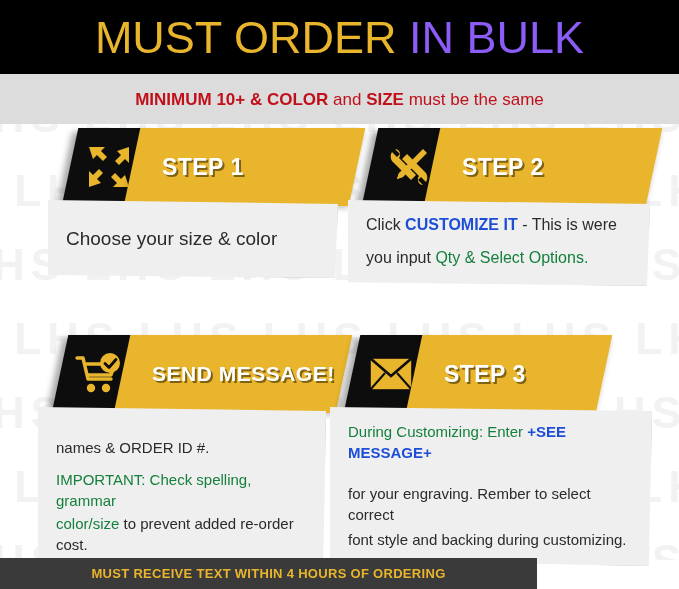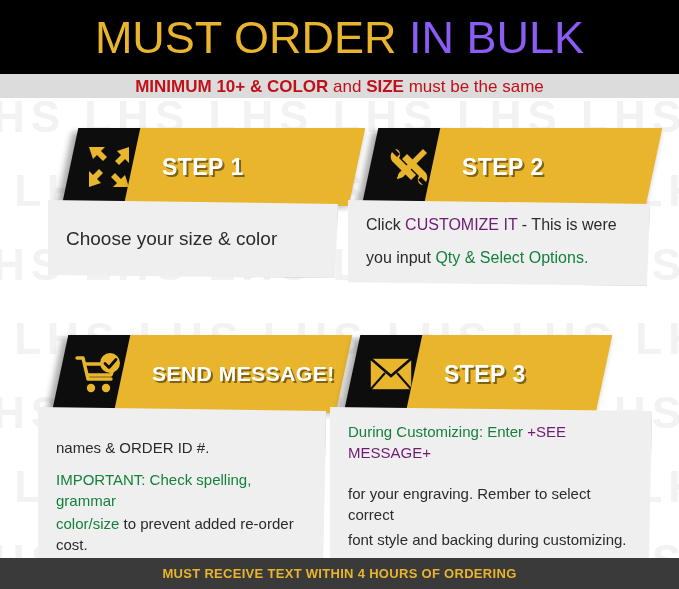--- a/index.html
+++ b/index.html
@@ -52,21 +52,21 @@
     letter-spacing:0px;
     white-space:nowrap;
     line-height:1;
   }
   #header-title .hl-gold { color:#E8B52C; }
   #header-title .hl-white { color:#8b5cf6; }
 
   
   #subtitle-bar {
     position:absolute; left:0; top:74px;
-    width:679px; height:24px;
+    width:679px; height:50px;
     background:#dcdcdc;
     z-index:2;
     display:flex; align-items:center; justify-content:center;
   }
   #subtitle-text {
     font-family:"Liberation Sans", sans-serif;
     font-size:17px;
     color:#C0111B;
     white-space:nowrap;
     line-height:1;
@@ -128,21 +128,21 @@
     padding:14px 18px 16px 18px;
   }
   .card-body p {
     font-family:"Liberation Sans", sans-serif;
     color:#2b2b2b;
     line-height:1.40;
     margin:0;
   }
   .card-body p + p { margin-top:11px; }
   .b { font-weight:normal; color:#15803d; }
-  .r { font-weight:normal; color:#701a75; }
+  .r { font-weight:bold; color:#1d4ed8; }
 
   
   #card-1 { left:48px; top:128px; width:300px; }
   #card-1 .step-banner { width:225px; }
   #card-1 .card-body { width:290px; min-height:78px;
       clip-path:polygon(0 0, 100% 4px, 99% 100%, 0 96%); }
   #card-1 .card-body p { font-size:19px; padding-top:12px; }
 
   #card-2 { left:348px; top:128px; width:310px; }
   #card-2 .step-banner { width:222px; }
@@ -158,21 +158,21 @@
 
   #card-4 { left:330px; top:335px; width:330px; }
   #card-4 .step-banner { width:190px; }
   #card-4 .card-body { width:322px; min-height:118px;
       clip-path:polygon(0 0, 100% 4px, 99% 100%, 0 96%); }
   #card-4 .card-body p { font-size:15px; }
 
   
   #footer-bar {
     position:absolute; left:0; bottom:0;
-    width:679px; height:31px;
+    width:537px; height:31px;
     background:#3a3a3a;
     z-index:3;
     display:flex; align-items:center; justify-content:center;
   }
   #footer-text {
     font-family:"Liberation Sans", sans-serif;
     font-weight:bold;
     font-size:13px;
     color:#E8B52C;
     letter-spacing:0.3px;

